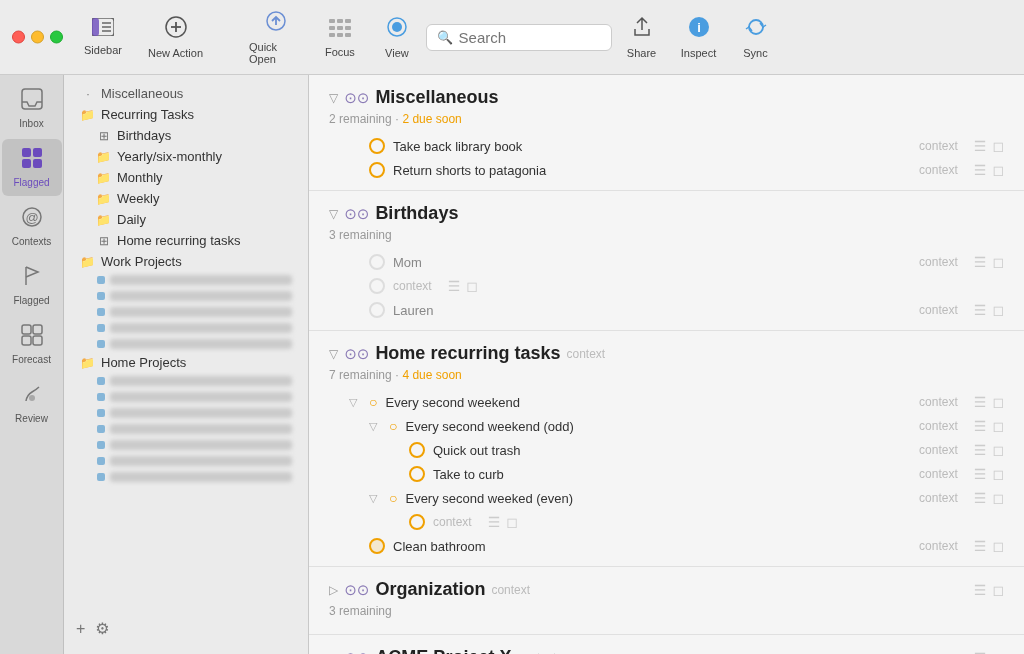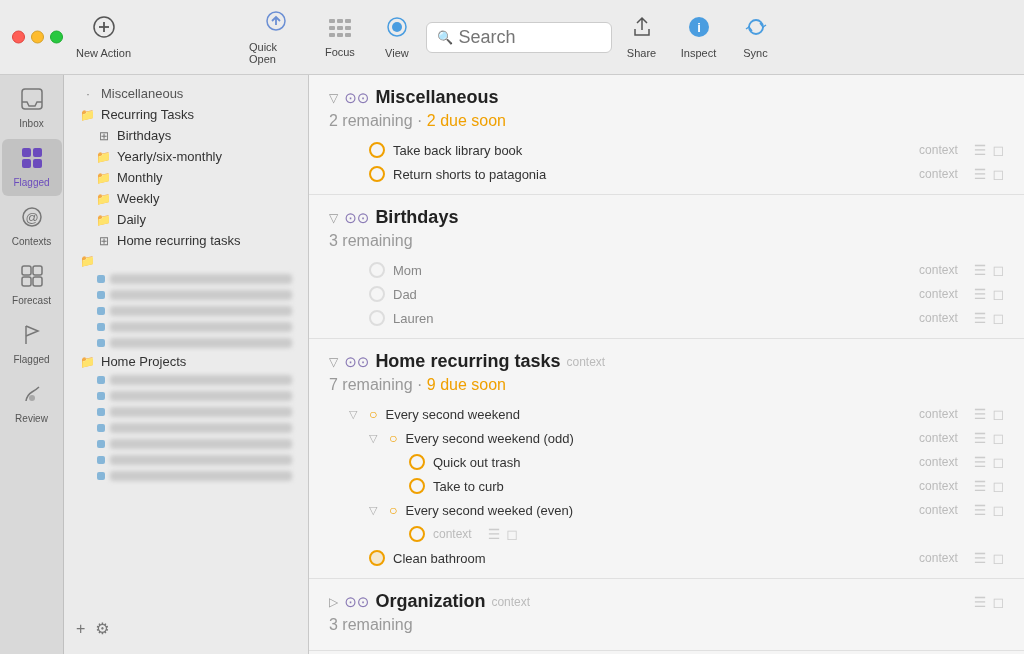--- a/index.html
+++ b/index.html
@@ -89,21 +89,21 @@
       border: 1px solid #ccc;
       border-radius: 6px;
       padding: 4px 10px;
       gap: 5px;
       width: 200px;
     }
     .search-box .search-icon { color: #999; font-size: 13px; }
     .search-box input {
       border: none;
       outline: none;
-      font-size: 18px;
+      font-size: 15px;
       color: #999;
       width: 140px;
       background: transparent;
     }
 
     
     .main-layout {
       display: flex;
       flex: 1;
       overflow: hidden;
@@ -220,21 +220,21 @@
       align-items: center;
       gap: 6px;
       margin-bottom: 4px;
     }
     .section-title {
       font-size: 18px;
       font-weight: 600;
       color: #222;
     }
     .section-remaining {
-      font-size: 16px;
+      font-size: 12px;
       color: #999;
       margin-bottom: 8px;
     }
     .due-soon {
       color: #f0a000;
       font-weight: 500;
     }
     .section-toggle {
       color: #999;
       font-size: 12px;
@@ -299,20 +299,32 @@
 <div class="titlebar">
   <div class="traffic-lights">
     <div class="traffic-light tl-red"></div>
     <div class="traffic-light tl-yellow"></div>
     <div class="traffic-light tl-green"></div>
   </div>
 
   <div class="toolbar">
     <div class="toolbar-left">
 
+      <div class="toolbar-btn sidebar-btn">
+        <div class="icon">
+          <svg width="22" height="18" viewBox="0 0 22 18">
+            <rect x="0" y="0" width="22" height="18" rx="3" fill="none" stroke="#666" stroke-width="1.5"></rect>
+            <rect x="0" y="0" width="7" height="18" rx="3" fill="#6b4bbd" opacity="0.8"></rect>
+            <line x1="10" y1="5" x2="19" y2="5" stroke="#666" stroke-width="1.5"></line>
+            <line x1="10" y1="9" x2="19" y2="9" stroke="#666" stroke-width="1.5"></line>
+            <line x1="10" y1="13" x2="19" y2="13" stroke="#666" stroke-width="1.5"></line>
+          </svg>
+        </div>
+        <span class="label">Sidebar</span>
+      </div>
 
       <div class="toolbar-btn">
         <div class="icon">
           <svg width="22" height="22" viewBox="0 0 22 22">
             <circle cx="11" cy="11" r="10" fill="none" stroke="#555" stroke-width="1.5"></circle>
             <line x1="11" y1="6" x2="11" y2="16" stroke="#555" stroke-width="1.8"></line>
             <line x1="6" y1="11" x2="16" y2="11" stroke="#555" stroke-width="1.8"></line>
           </svg>
         </div>
         <span class="label">New Action</span>
@@ -431,37 +443,37 @@
           <circle cx="11" cy="11" r="9" fill="none" stroke="#777" stroke-width="1.5"></circle>
           <text x="11" y="16" text-anchor="middle" font-size="13" fill="#777">@</text>
         </svg>
       </div>
       <span class="ib-label">Contexts</span>
     </div>
 
     <div class="icon-bar-item">
       <div class="ib-icon">
         <svg width="22" height="22" viewBox="0 0 22 22">
+          <path d="M5 2 L5 20" stroke="#777" stroke-width="1.5"></path>
+          <path d="M5 2 L17 7 L5 12" fill="none" stroke="#777" stroke-width="1.5"></path>
+        </svg>
+      </div>
+      <span class="ib-label">Flagged</span>
+    </div>
+
+    <div class="icon-bar-item">
+      <div class="ib-icon">
+        <svg width="22" height="22" viewBox="0 0 22 22">
           <rect x="1" y="1" width="9" height="9" rx="2" fill="none" stroke="#777" stroke-width="1.5"></rect>
           <rect x="12" y="1" width="9" height="9" rx="2" fill="none" stroke="#777" stroke-width="1.5"></rect>
           <rect x="1" y="12" width="9" height="9" rx="2" fill="none" stroke="#777" stroke-width="1.5"></rect>
           <rect x="12" y="12" width="9" height="9" rx="2" fill="none" stroke="#777" stroke-width="1.5"></rect>
         </svg>
       </div>
       <span class="ib-label">Forecast</span>
-    </div>
-
-    <div class="icon-bar-item">
-      <div class="ib-icon">
-        <svg width="22" height="22" viewBox="0 0 22 22">
-          <path d="M5 2 L5 20" stroke="#777" stroke-width="1.5"></path>
-          <path d="M5 2 L17 7 L5 12" fill="none" stroke="#777" stroke-width="1.5"></path>
-        </svg>
-      </div>
-      <span class="ib-label">Flagged</span>
     </div>
 
     <div class="icon-bar-item">
       <div class="ib-icon">
         <svg width="22" height="22" viewBox="0 0 22 22">
           <path d="M5 18 Q6 12 11 9 Q16 6 18 4" fill="none" stroke="#777" stroke-width="1.5"></path>
           <circle cx="11" cy="15" r="3" fill="#777" opacity="0.5"></circle>
         </svg>
       </div>
       <span class="ib-label">Review</span>
@@ -505,20 +517,21 @@
       <span class="si-text">Daily</span>
     </div>
 
     <div class="sidebar-item" style="padding-left:28px;">
       <span class="si-icon" style="color:#777;">⊞</span>
       <span class="si-text">Home recurring tasks</span>
     </div>
 
     <div class="sidebar-item">
       <span class="si-icon sidebar-folder-icon">📁</span>
+      <span class="si-text">Work Projects</span>
     </div>
 
     <div class="sidebar-blurred">
       <div style="width:12px;"></div>
       <div class="blur-dot" style="background:#5ba0d0;"></div>
       <div class="blur-line" style="width:100px;"></div>
     </div>
     <div class="sidebar-blurred">
       <div style="width:12px;"></div>
       <div class="blur-dot" style="background:#5ba0d0;"></div>
@@ -639,21 +652,20 @@
         <span class="task-context">context</span>
         <div class="task-actions">
           <span>☰</span>
           <span>◻</span>
         </div>
       </div>
 
       <div class="task-row task-indent-1">
         <span class="task-toggle"></span>
         <span class="task-circle task-circle-halfgray"></span>
-        <span class="task-name task-name-muted">Dad</span>
         <span class="task-context">context</span>
         <div class="task-actions">
           <span>☰</span>
           <span>◻</span>
         </div>
       </div>
 
       <div class="task-row task-indent-1">
         <span class="task-toggle"></span>
         <span class="task-circle task-circle-halfgray"></span>
@@ -667,21 +679,21 @@
     </div>
 
     <div class="project-section">
       <div class="section-header">
         <span class="section-toggle">▽</span>
         <span style="color:#8a7ab5; font-size:15px;">⊙⊙</span>
         <span class="section-title">Home recurring tasks</span>
         <span class="task-context">context</span>
       </div>
       <div class="section-remaining">
-        <span>7 remaining</span> · <span class="due-soon">9 due soon</span>
+        <span>7 remaining</span> · <span class="due-soon">4 due soon</span>
       </div>
 
       <div class="task-row task-indent-1">
         <span class="group-toggle">▽</span>
         <span class="group-icon">○</span>
         <span class="task-name">Every second weekend</span>
         <span class="task-context">context</span>
         <div class="task-actions">
           <span>☰</span>
           <span>◻</span>

